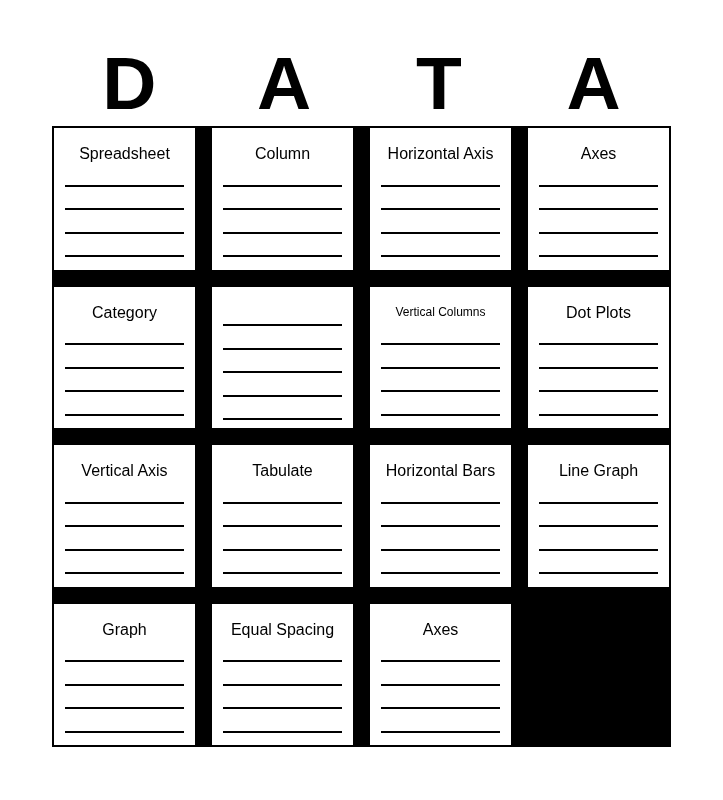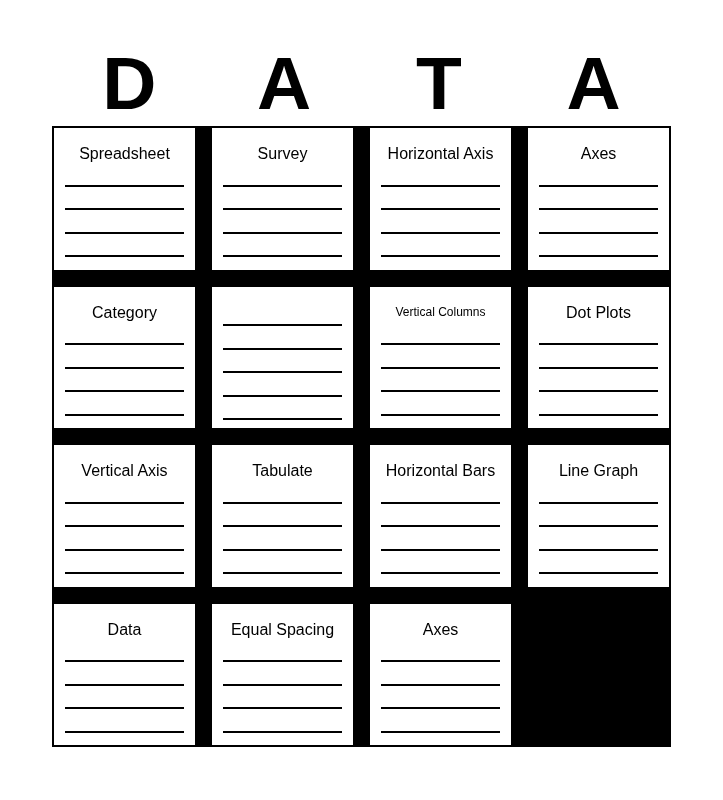--- a/index.html
+++ b/index.html
@@ -82,21 +82,21 @@
   <div class="card">
     <div class="cell">
       <div class="cell-label">Spreadsheet</div>
     <div class="write-line"></div>
         <div class="write-line"></div>
         <div class="write-line"></div>
         <div class="write-line"></div>
         <div class="write-line"></div>
       </div>
     <div class="cell">
-      <div class="cell-label">Survey</div>
+      <div class="cell-label">Column</div>
     <div class="write-line"></div>
         <div class="write-line"></div>
         <div class="write-line"></div>
         <div class="write-line"></div>
         <div class="write-line"></div>
       </div>
     <div class="cell">
       <div class="cell-label">Horizontal Axis</div>
     <div class="write-line"></div>
         <div class="write-line"></div>
@@ -169,21 +169,21 @@
       </div>
     <div class="cell">
       <div class="cell-label">Line Graph</div>
     <div class="write-line"></div>
         <div class="write-line"></div>
         <div class="write-line"></div>
         <div class="write-line"></div>
         <div class="write-line"></div>
       </div>
     <div class="cell">
-      <div class="cell-label">Data</div>
+      <div class="cell-label">Graph</div>
     <div class="write-line"></div>
         <div class="write-line"></div>
         <div class="write-line"></div>
         <div class="write-line"></div>
         <div class="write-line"></div>
       </div>
     <div class="cell">
       <div class="cell-label">Equal Spacing</div>
     <div class="write-line"></div>
         <div class="write-line"></div>

